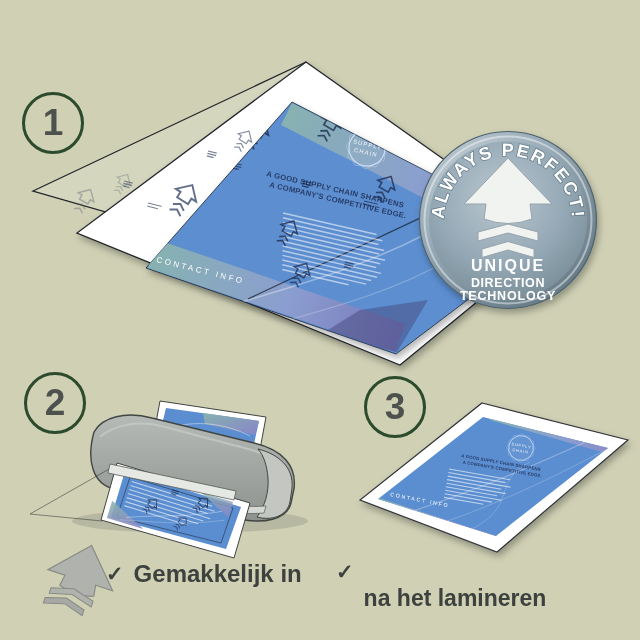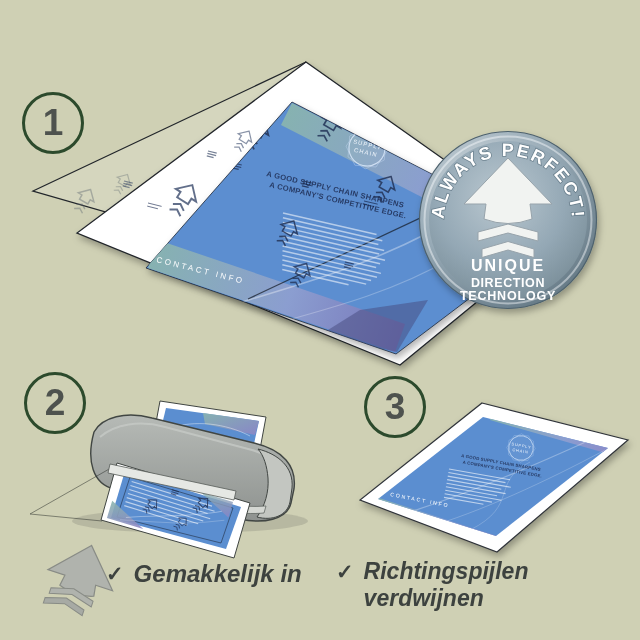--- a/index.html
+++ b/index.html
@@ -9,21 +9,21 @@
   .page-title{position:absolute;top:6px;left:0;width:640px;text-align:center;
     font-size:37px;font-weight:bold;letter-spacing:-1px;color:#3d423f;margin:0;}
   .step-circle{position:absolute;width:56px;height:56px;border:3px solid #2c4a2c;border-radius:50%;
     display:flex;align-items:center;justify-content:center;
     font-size:37px;font-weight:bold;color:#4e524e;}
   .step-1{left:22px;top:92px;}
   .step-2{left:24px;top:372px;}
   .step-3{left:364px;top:376px;}
   .bullet{position:absolute;display:flex;gap:10px;color:#3d423f;font-weight:bold;}
   .bullet .check{font-size:21px;margin-top:2px;}
-  .bullet .lines{font-size:24px;line-height:28px;font-style:italic;}
+  .bullet .lines{font-size:24px;line-height:28px;}
   .bullet-1{left:106px;top:560px;}
   .bullet-2{left:336px;top:558px;}
   .bullet-2 .lines{font-size:23px;line-height:27px;}
   text{font-family:"Liberation Sans",sans-serif;}
 </style>
 </head>
 <body>
 
 <div class="canvas">
 
@@ -282,17 +282,18 @@
 <div class="bullet bullet-1">
   <span class="check">✓</span>
   <span class="lines">
     <span>Gemakkelijk in</span><br>
   </span>
 </div>
 
 <div class="bullet bullet-2">
   <span class="check">✓</span>
   <span class="lines">
-    <span>Richtingspijlen verdwijnen</span><br>
+    <br>
+    <span>na het lamineren</span>
   </span>
 </div>
 
 </div>
 
 </body></html>

